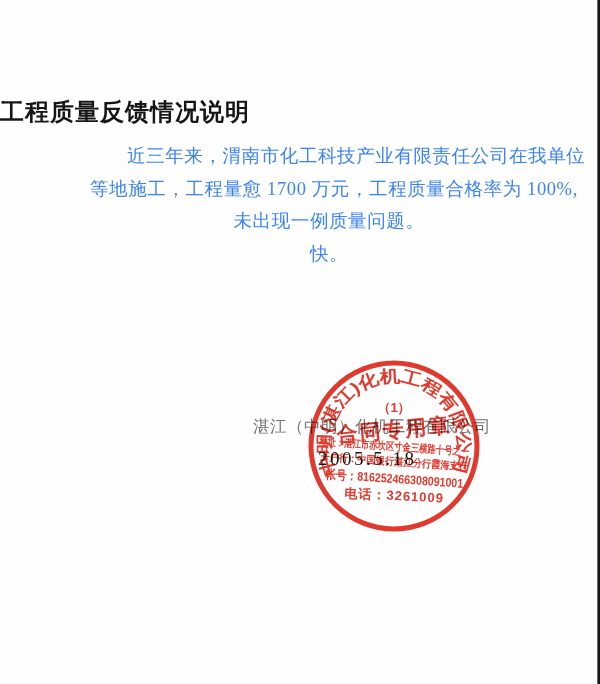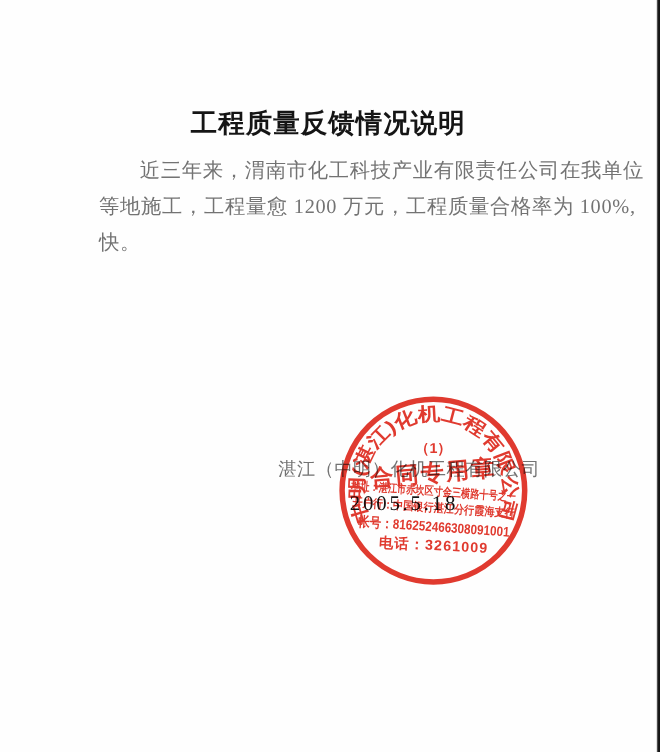--- a/index.html
+++ b/index.html
@@ -14,33 +14,33 @@
     position:absolute;inset:0;
     background:#fefefe;
   }
   
   .scan-edge{
     position:absolute;top:0;right:0;width:3px;height:684px;
     background:linear-gradient(to right,#9a9a9a 0%,#1c1c1c 40%,#111 100%);
   }
   .doc-title{
     position:absolute;top:96px;left:0;width:597px;
-    text-align:center;
     font-family:"Liberation Sans","DejaVu Sans",sans-serif;
     font-weight:bold;
     font-size:24px;
     letter-spacing:1px;
     color:#151515;
   }
   .doc-body{
     position:absolute;top:140px;left:90px;width:478px;
     font-size:18.5px;
     line-height:32.6px;
     letter-spacing:0.6px;
-    color:#737373;
+    color:#3b82f6;
+    text-align:center;
   }
   .doc-body .line{white-space:nowrap;}
   .doc-body .line.indent{padding-left:37px;}
   .sig-company{
     position:absolute;top:416px;left:253px;
     font-size:16.5px;
     letter-spacing:0.5px;
     color:#737373;
     z-index:3;
     mix-blend-mode:multiply;
@@ -70,21 +70,22 @@
 <body>
 
 <div class="page">
 
   <div class="scan-edge"></div>
 
   <div class="doc-title">工程质量反馈情况说明</div>
 
   <div class="doc-body">
     <div class="line indent">近三年来，渭南市化工科技产业有限责任公司在我单位</div>
-    <div class="line">等地施工，工程量愈 1200 万元，工程质量合格率为 100%,</div>
+    <div class="line">等地施工，工程量愈 1700 万元，工程质量合格率为 100%,</div>
+    <div class="line">未出现一例质量问题。</div>
     <div class="line">快。</div>
   </div>
 
   <div class="sig-company">湛江（中明）化机工程有限公司</div>
   <div class="sig-date">2005.5.18</div>
 
   <svg class="stamp" viewBox="0 0 176 176" width="176" height="176" aria-hidden="true">
     <circle cx="88" cy="88" r="83" fill="none" stroke="#df2b1f" stroke-width="5"></circle>
     <path id="arcPath" d="M 31.0 117.1 A 64 64 0 1 1 145.0 117.1" fill="none"></path>
     <text font-size="17" font-weight="bold" fill="#df2b1f">

